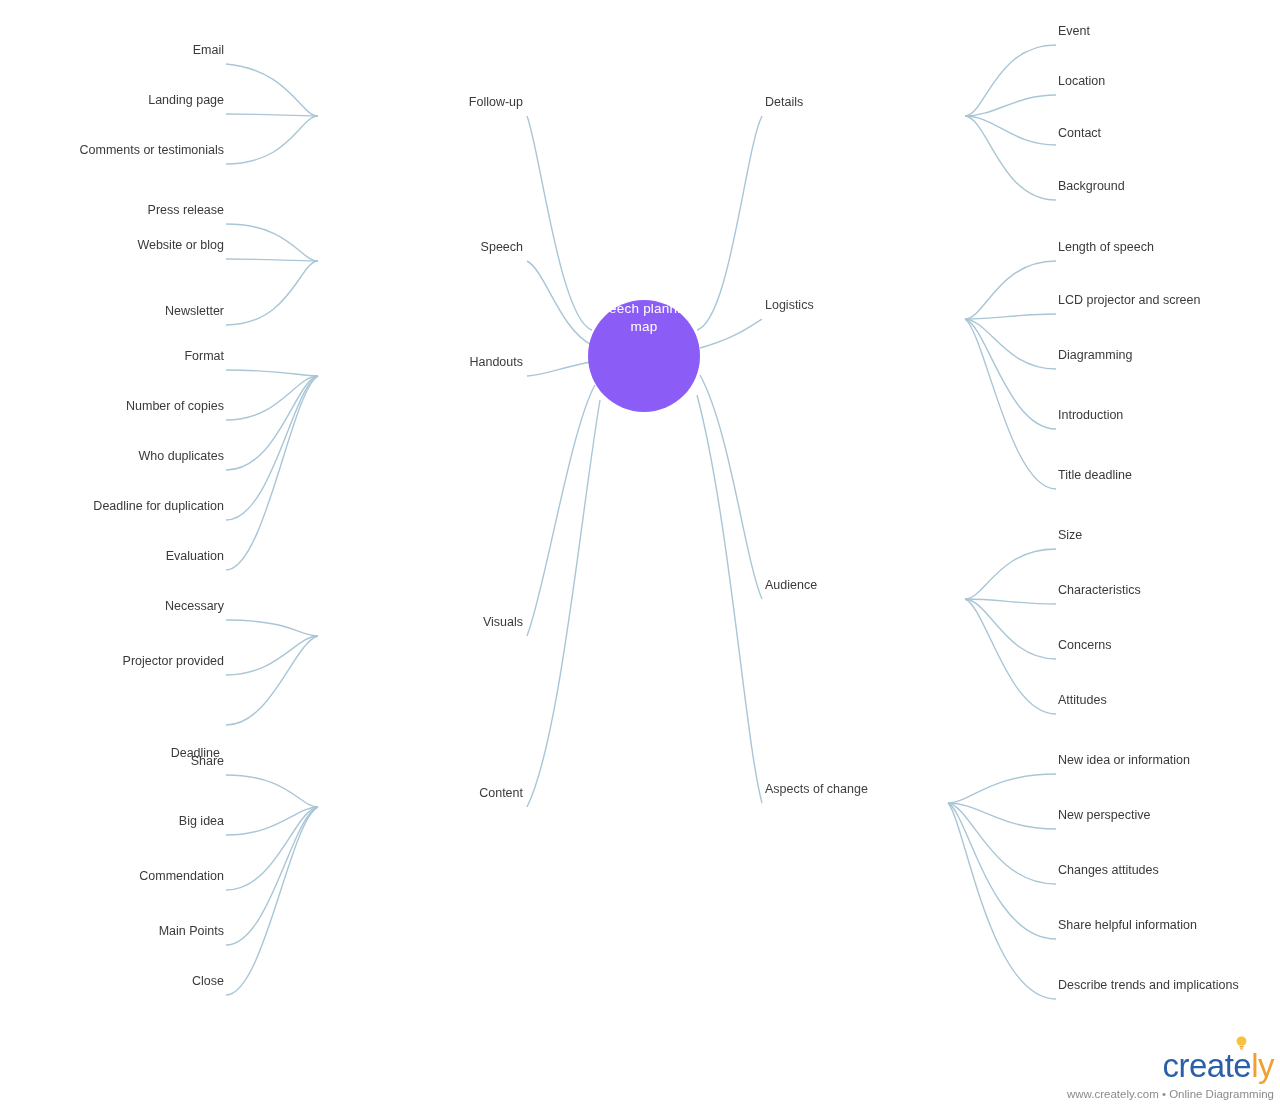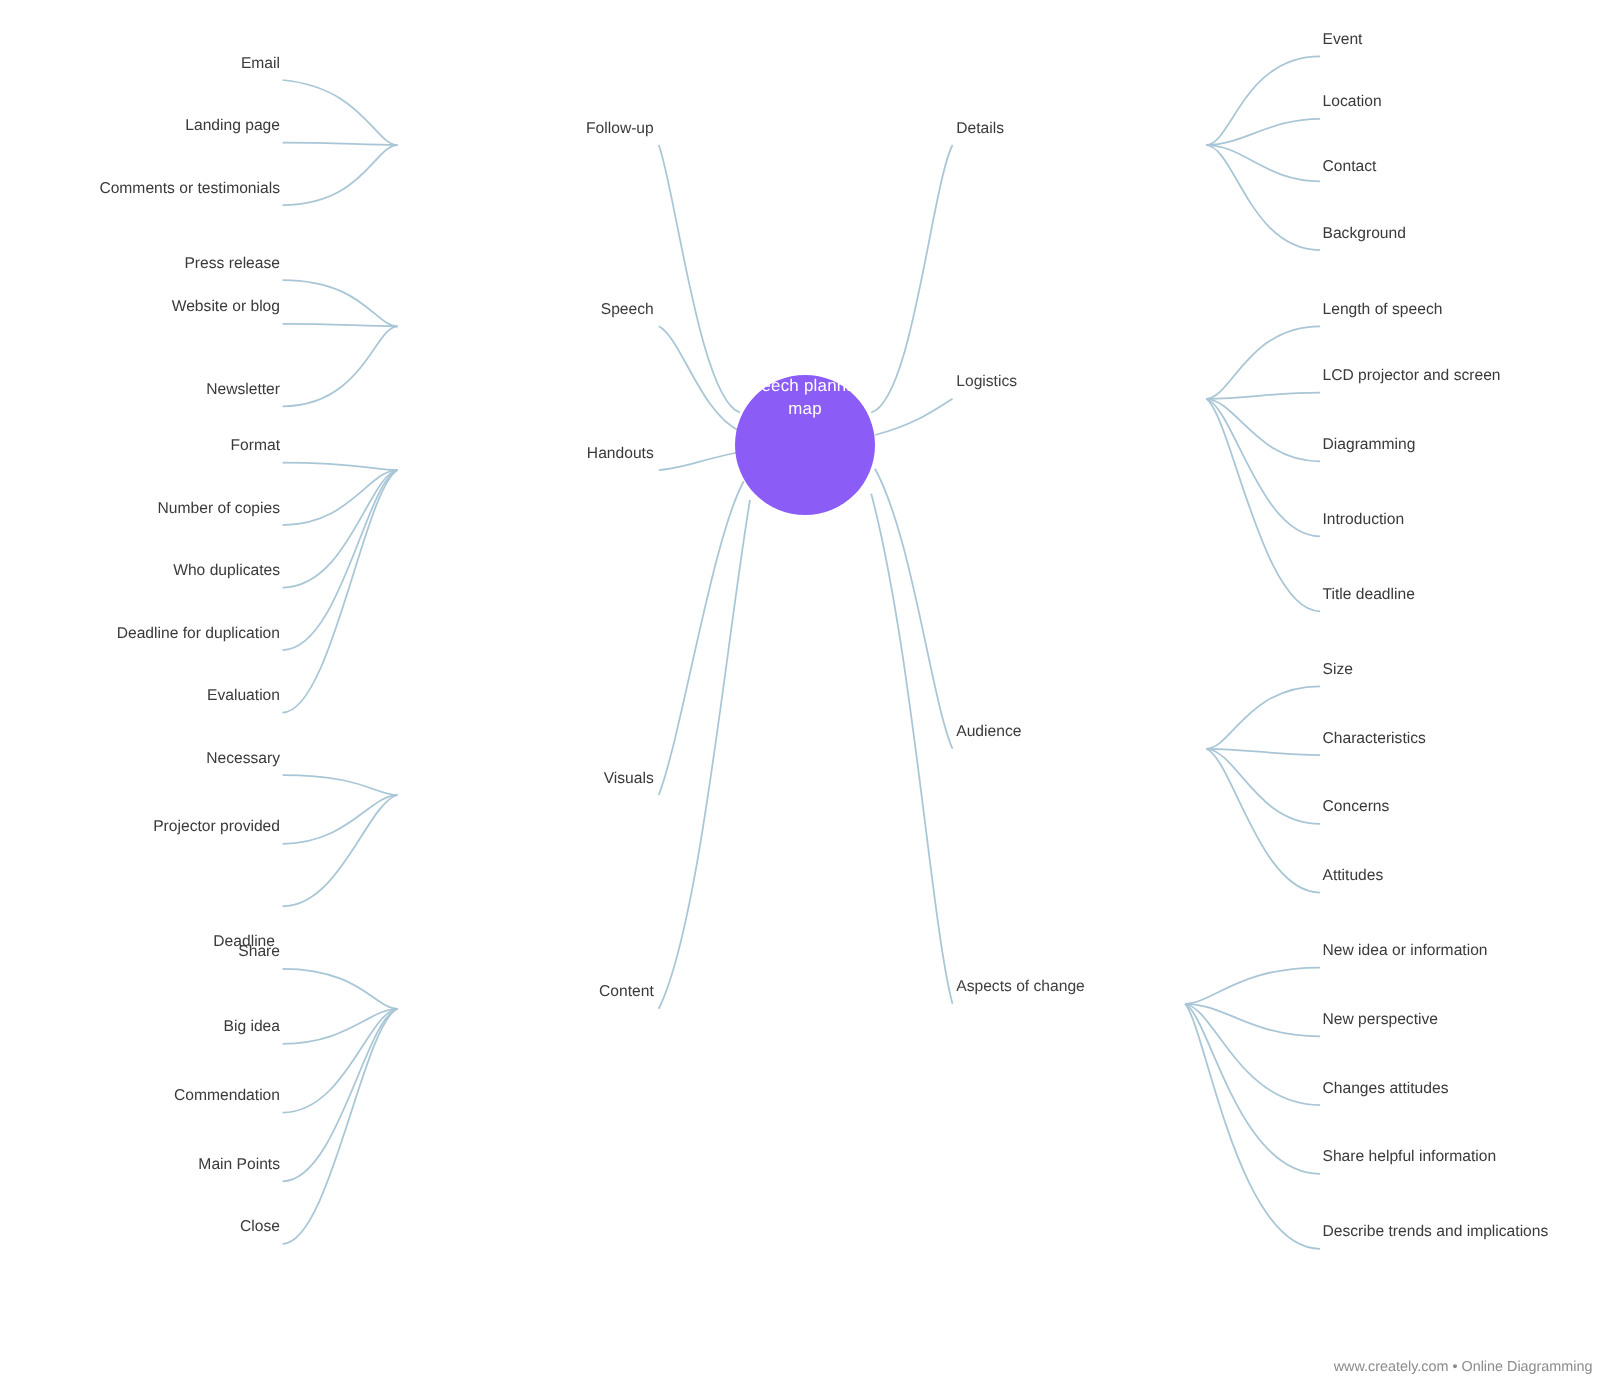--- a/index.html
+++ b/index.html
@@ -366,16 +366,24 @@
   <div class="node right" style="left:1056px; top:919px; width:200px; height:22px;">
     <div class="lbl">Share helpful information</div>
     <div class="bar light"></div>
   </div>
   <div class="node right" style="left:1056px; top:979px; width:200px; height:22px;">
     <div class="lbl">Describe trends and implications</div>
     <div class="bar light"></div>
   </div>
 
   <div id="watermark">
+    <div id="wm-logo">
+      <svg id="wm-bulb" viewBox="0 0 13 15" xmlns="http://www.w3.org/2000/svg">
+        <path d="M6.5 0.6 C 9.4 0.6 11.4 2.7 11.4 5.2 C 11.4 7.2 10.0 8.4 9.3 9.5 L 3.7 9.5 C 3.0 8.4 1.6 7.2 1.6 5.2 C 1.6 2.7 3.6 0.6 6.5 0.6 Z" fill="#f5c241"></path>
+        <rect x="4.5" y="10.1" width="4" height="1.5" rx="0.5" fill="#f0a030"></rect>
+        <rect x="5.1" y="12.2" width="2.8" height="1.4" rx="0.6" fill="#f0a030"></rect>
+      </svg>
+      <span class="c1">create</span><span class="c2">ly</span>
+    </div>
     <div id="wm-sub">www.creately.com • Online Diagramming</div>
   </div>
 
 </div>
 
 </body></html>

